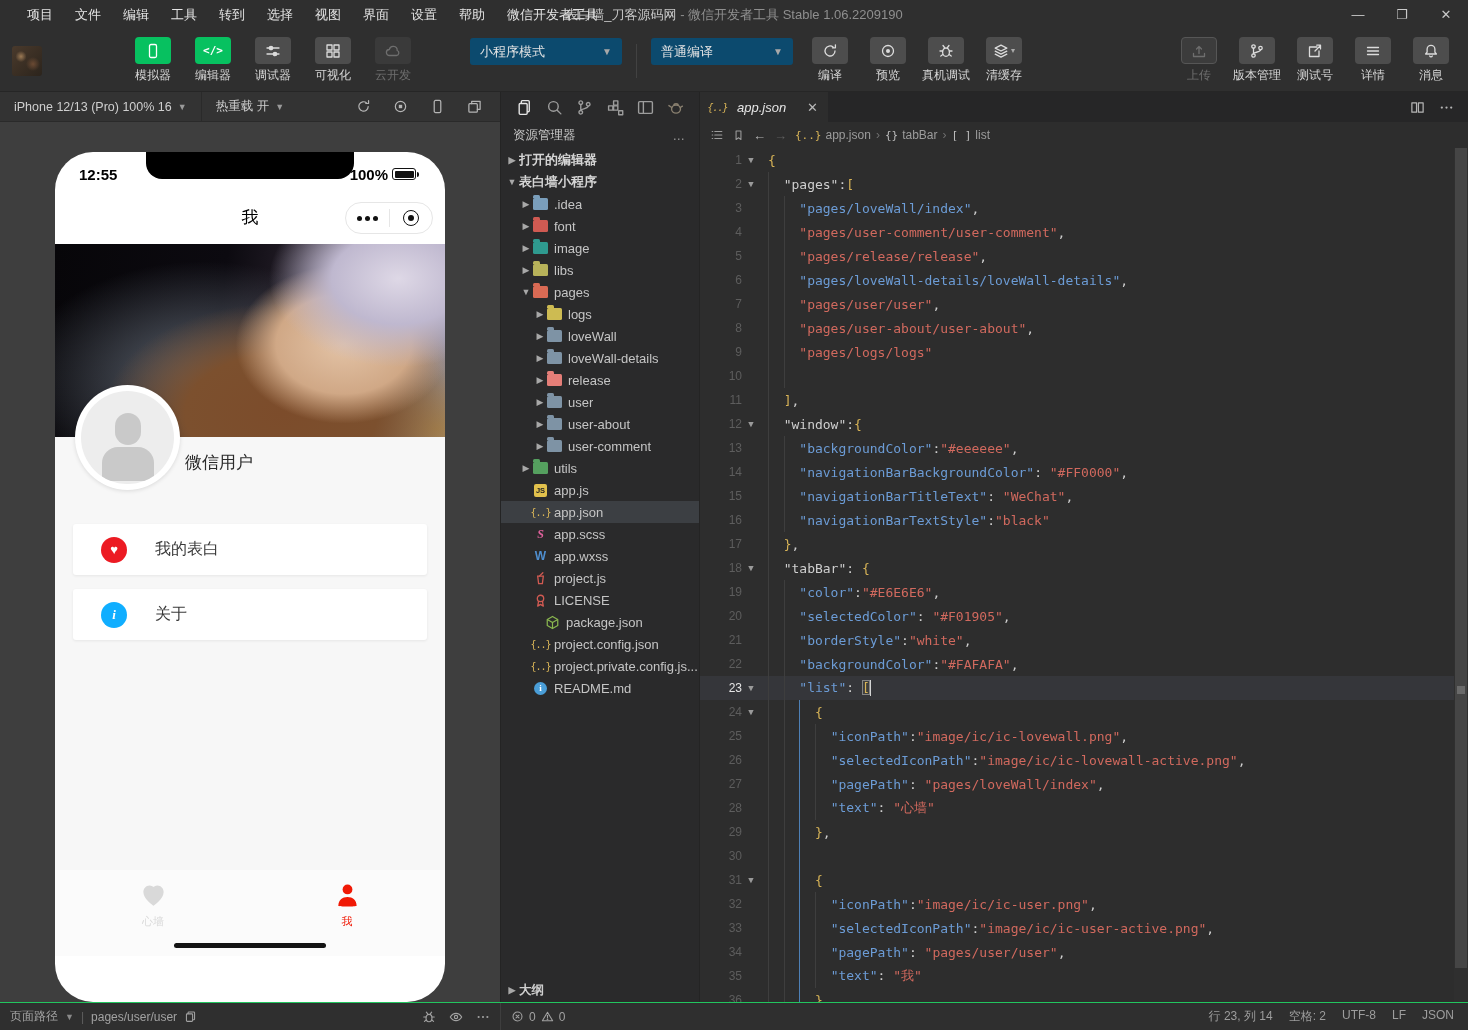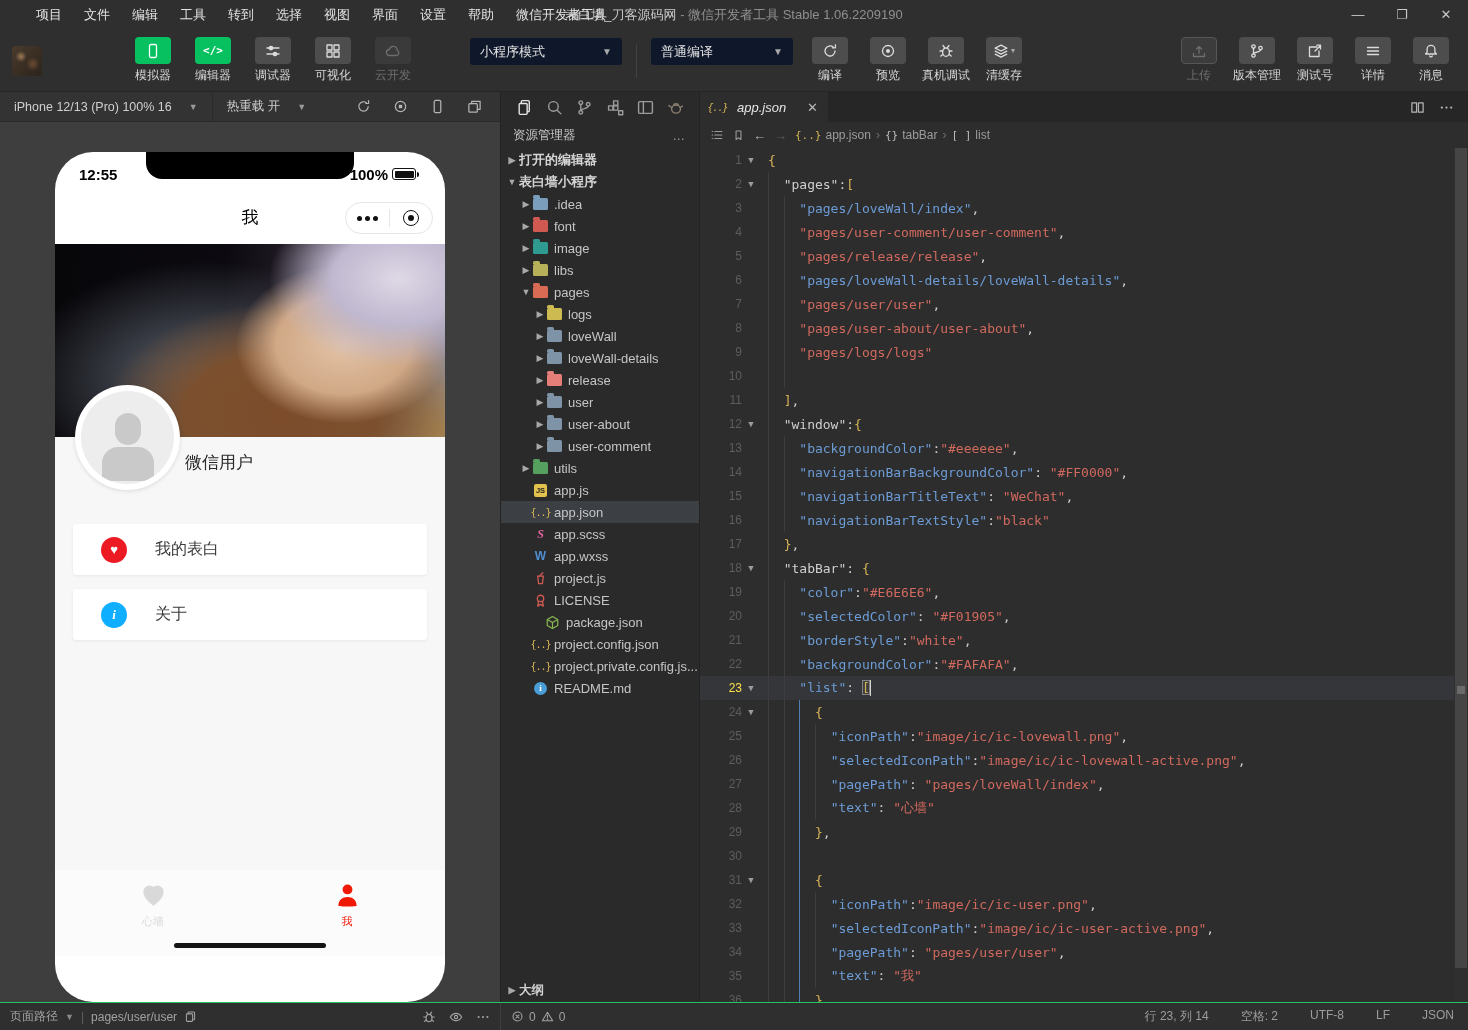--- a/index.html
+++ b/index.html
@@ -3,53 +3,53 @@
 <meta charset="utf-8">
 <style>
   * { margin:0; padding:0; box-sizing:border-box; }
   html,body { width:1468px; height:1030px; overflow:hidden; }
   body { font-family:"Liberation Sans",sans-serif; background:#2f2f2f; color:#ddd; position:relative; font-size:13px; }
   .ic { display:inline-flex; align-items:center; justify-content:center; }
   .ic svg { width:100%; height:100%; }
 
   
   .titlebar { height:30px; display:flex; align-items:center; position:relative; background:#2f2f2f; }
-  .menus { display:flex; padding-left:25px; z-index:2;justify-content:center; }
+  .menus { display:flex; padding-left:16px; z-index:2;justify-content:center; }
   .menu { padding:0 11px; font-size:13px; color:#e3e3e3; line-height:30px; }
   .apptitle { position:absolute; left:0; right:0; text-align:center; font-size:13px; color:#8f8f8f; }
   .apptitle .proj { color:#c9c9c9; }
   .winctl { margin-left:auto; display:flex; z-index:2; }
   .wbtn { width:44px; text-align:center; color:#c9c9c9; font-size:13px; line-height:30px; }
 
   
   .toolbar { height:62px; display:flex; align-items:center; background:#2f2f2f; border-bottom:1px solid #262626; padding:0 12px; }
   .avatar { width:30px; height:30px; border-radius:3px; margin-right:86px; background:
     radial-gradient(8px 8px at 30% 35%, #9c7a55, transparent 70%),
     radial-gradient(10px 10px at 70% 60%, #6b4a33, transparent 70%),
     linear-gradient(135deg,#4a3a2c,#2c241c); }
   .tbtn { width:50px; display:flex; flex-direction:column; align-items:center; gap:3px; }
   .tbtn .box { width:36px; height:27px; border-radius:4px; background:#4d4d4d; display:flex; align-items:center; justify-content:center; color:#dcdcdc; }
   .tbtn.green .box { background:#07c160; color:#fff; }
   .tbtn.disabled .box { background:#3a3a3a; color:#6e6e6e; }
   .tbtn .lbl { font-size:12px; color:#d6d6d6; }
   .tbtn.disabled .lbl { color:#6e6e6e; }
   .tb-sep { width:1px; height:34px; background:#424242; margin:0 14px; }
-  .dropdown { height:27px; background:#0f172a; border-radius:3px; display:flex; align-items:center; padding:0 10px; color:#e3e3e3; font-size:13px; margin-top:-18px; }
+  .dropdown { height:27px; background:#0c4a6e; border-radius:3px; display:flex; align-items:center; padding:0 10px; color:#e3e3e3; font-size:13px; margin-top:-18px; }
   .dropdown .caret { margin-left:auto; color:#a8a8a8; font-size:10px; padding-left:10px; }
   .codeg { font-family:"DejaVu Sans Mono",monospace; font-size:11px; font-weight:bold; }
   .rightgrp { margin-left:auto; display:flex; }
   .tbtn.bordered .box { background:#3c3c3c; border:1px solid #565656; }
 
   
   .main { display:flex; height:910px; }
 
   
   .sim { width:500px; background:#3e3e3e; position:relative; flex:none; }
   .simbar { height:30px; background:#333333; border-bottom:1px solid #2a2a2a; display:flex; align-items:center; font-size:12.5px; color:#cfcfcf; }
-  .simbar .seg { padding:0 14px; display:flex; align-items:center; gap:17px; height:100%; }
+  .simbar .seg { padding:0 14px; display:flex; align-items:center; gap:6px; height:100%; }
   .simbar .seg + .seg { border-left:1px solid #2a2a2a; }
   .simbar .caret { font-size:9px; color:#9a9a9a; }
   .simbar .icons { margin-left:auto; display:flex; gap:22px; padding-right:18px; color:#b5b5b5; }
 
   
   .phone { position:absolute; left:55px; top:60px; width:390px; height:850px; background:#fff; border-radius:38px; overflow:hidden; }
   .notch { position:absolute; top:0; left:50%; transform:translateX(-50%); width:208px; height:27px; background:#000; border-radius:0 0 16px 16px; z-index:5; }
   .pstatus { height:44px; display:flex; justify-content:space-between; align-items:center; padding:0 26px 0 24px; color:#000; font-size:15px; font-weight:bold;gap:28px; }
   .batt { display:inline-flex; align-items:center; gap:4px; font-weight:bold; }
   .batt .shell { width:24px; height:12px; border:1.5px solid #111; border-radius:3px; position:relative; }
@@ -121,42 +121,42 @@
   .crumbbar { height:26px; display:flex; align-items:center; gap:8px; padding-left:10px; color:#9c9c9c; font-size:12px; background:#2d2d2d; }
   .crumbbar .navarr { font-size:13px; color:#b5b5b5; }
   .crumbbar .navarr.dim { color:#5f5f5f; }
   .crumb { display:flex; align-items:center; gap:4px; }
   .crumb .g { color:#d8b457; font-family:"DejaVu Sans Mono",monospace; font-size:11px; }
   .crumb .g.w { color:#bdbdbd; }
   .codewrap { flex:1; position:relative; font-family:"DejaVu Sans Mono",monospace; font-size:13px; overflow:hidden; }
   .cline { height:24px; display:flex; align-items:center; position:relative; }
   .cline.cur { background:#35363a; }
   .cline .num { width:42px; text-align:right; color:#5d5d5d; font-size:12px; flex:none; font-family:"Liberation Sans",sans-serif; }
-  .cline.cur .num { color:#fde047; }
+  .cline.cur .num { color:#e5e5e5; }
   .cline .fold { width:18px; text-align:center; color:#9a9a9a; font-size:9px; flex:none; }
   .cline .txt { padding-left:8px; white-space:pre; }
   .tk-k1 { color:#cfcfcf; } .tk-k2 { color:#6c9cd6; } .tk-v { color:#d1695e; }
   .tk-vb { color:#6c9cd6; } .tk-b { color:#d8b457; } .tk-p { color:#cfcfcf; }
   .tk-bm { color:#d8b457; box-shadow:0 0 0 1px #858585 inset; background:#3e3e3e; }
   .caret-bar { display:inline-block; width:1.5px; height:16px; background:#d4d4d4; vertical-align:middle; margin-left:0px; }
   .guide { position:absolute; width:1px; background:#3e3e3e; z-index:0; }
   .guide.act { background:#4d7fb5; }
   .vscroll { position:absolute; top:56px; right:0; bottom:0; width:14px; background:#2f2f2f; }
   .vscroll .thumb { position:absolute; left:1px; right:1px; top:0; height:96%; background:#454545; }
   .vscroll .mark { position:absolute; left:3px; right:3px; top:63%; height:8px; background:#6a6a6a; }
 
   
   .statusbar { height:28px; display:flex; align-items:center; background:#2f2f2f; border-top:1px solid #22c55e; font-size:12px; color:#a2a2a2; }
   .sb-left { width:500px; display:flex; align-items:center; padding:0 10px; gap:7px; flex:none; }
   .sb-left .caret { font-size:9px; color:#8a8a8a; }
   .sb-left .bar { color:#5f5f5f; }
   .sb-icons { margin-left:auto; display:flex; gap:13px; color:#a2a2a2; }
   .sb-div { width:1px; height:28px; background:#3e3e3e; margin-right:10px; }
   .sb-err { display:flex; align-items:center; gap:5px; }
-  .sb-right { margin-left:auto; display:flex; gap:32px; padding-right:14px; color:#9d9d9d; }
+  .sb-right { margin-left:auto; display:flex; gap:16px; padding-right:14px; color:#9d9d9d; }
 </style>
 </head>
 <body>
 
 <div class="titlebar">
   <div class="apptitle">
     <span class="proj">表白墙_刀客源码网</span>
     <span>- 微信开发者工具 Stable 1.06.2209190</span>
   </div>
   <div class="menus" id="menus">

